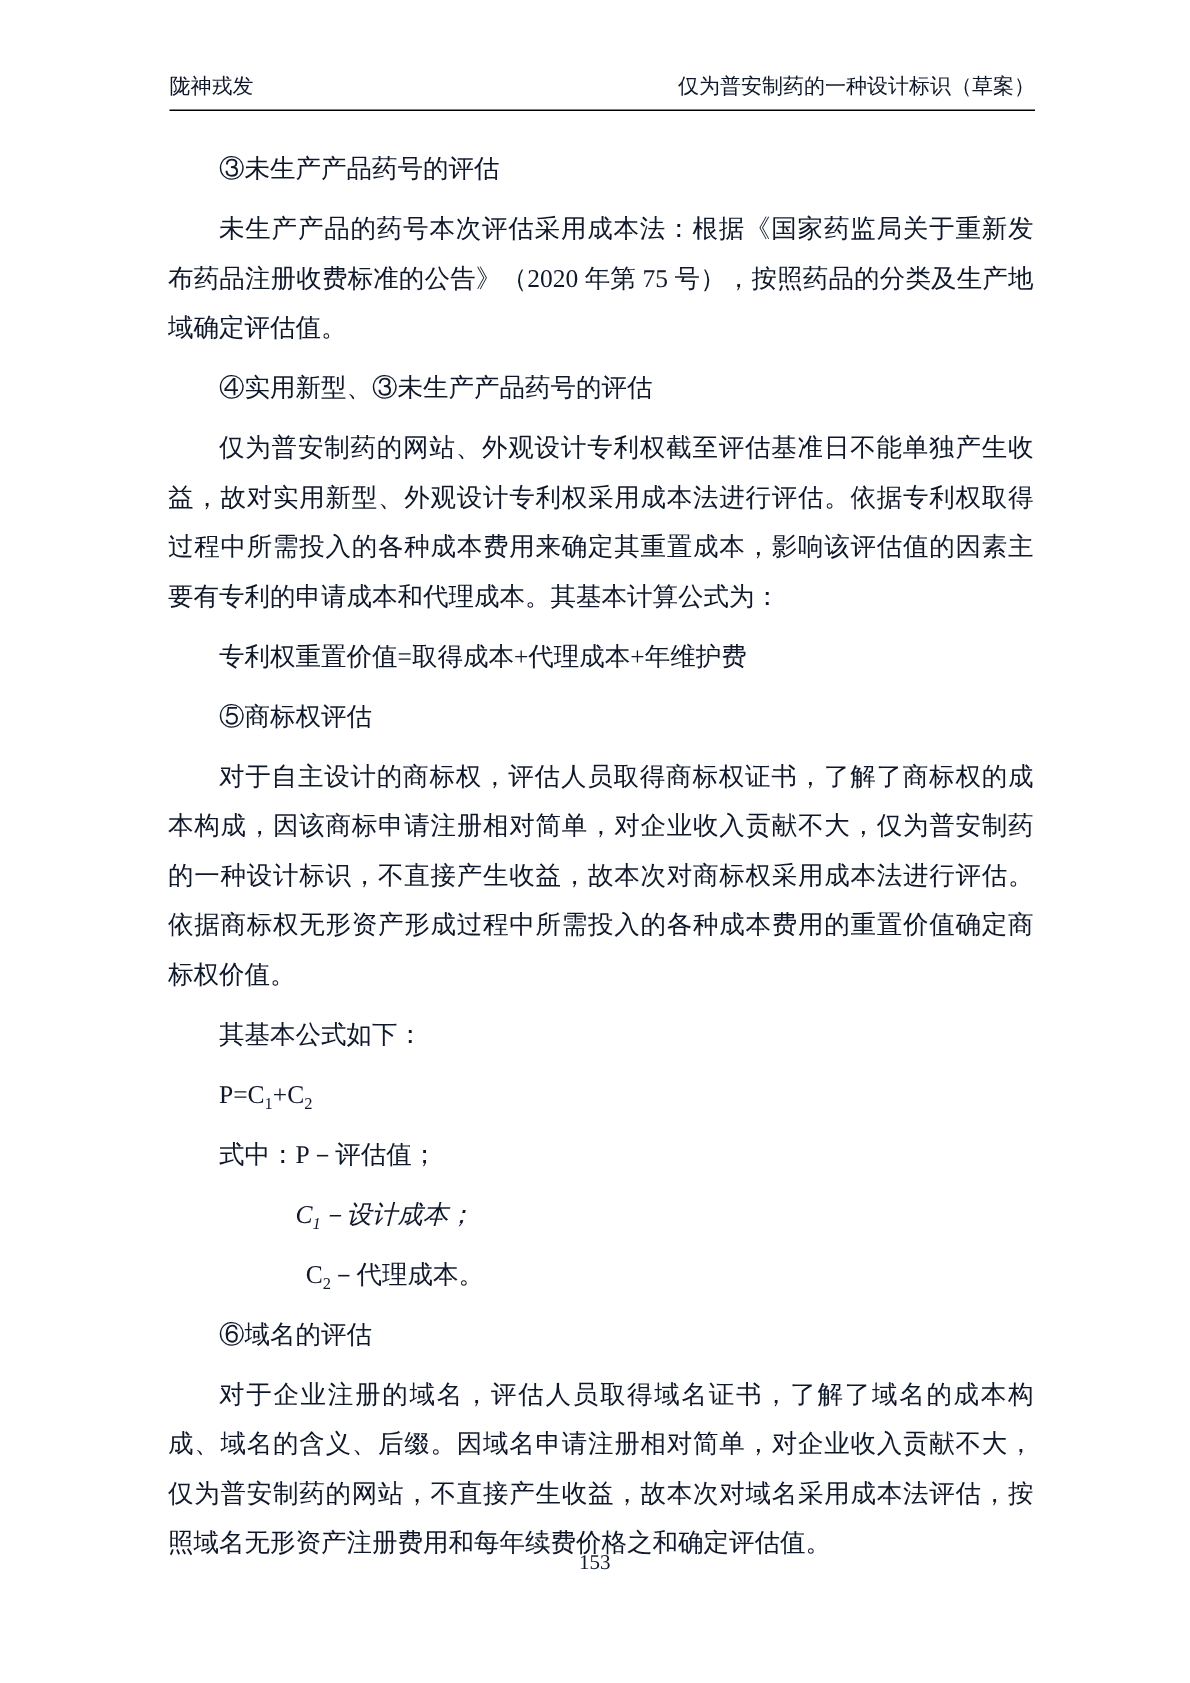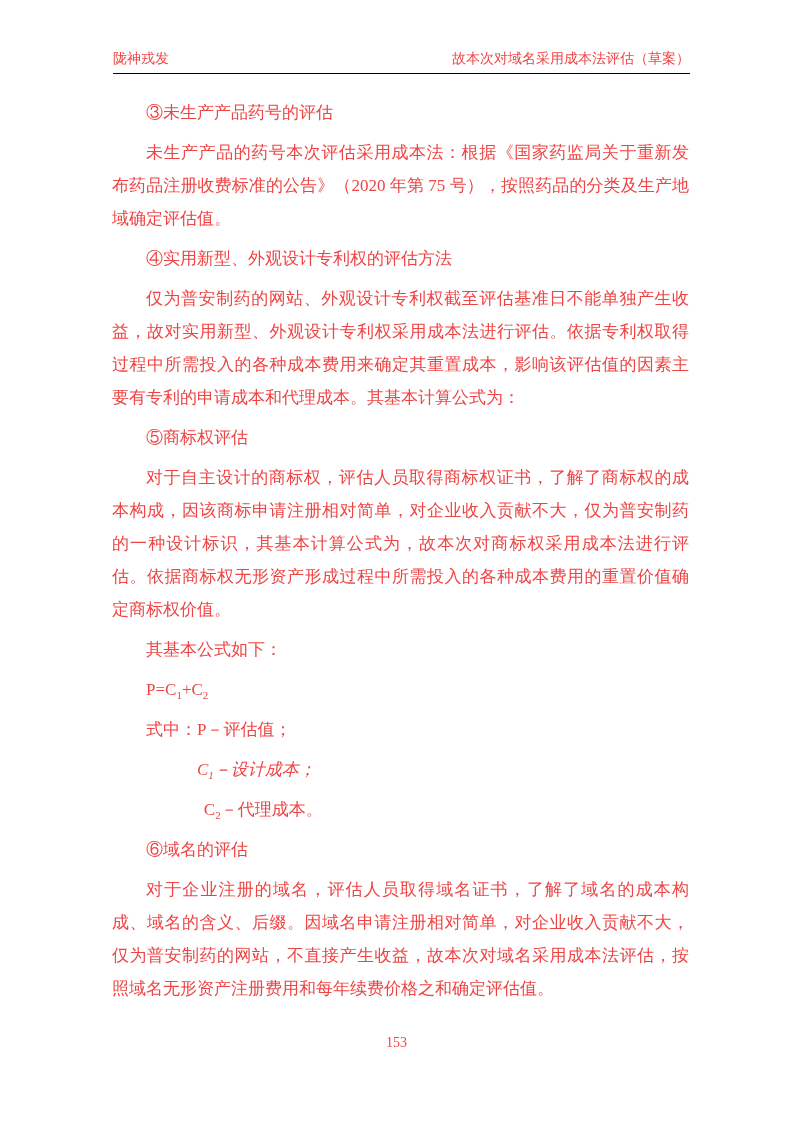--- a/index.html
+++ b/index.html
@@ -5,21 +5,21 @@
   html, body {
     margin: 0;
     padding: 0;
     background: #ffffff;
   }
   .page {
     position: relative;
     width: 793px;
     height: 1122px;
     background: #ffffff;
-    color: #ef4444;
+    color: #0f172a;
     font-family: "Liberation Serif", "DejaVu Serif", serif;
     overflow: hidden;
   }
   
   .header {
     position: absolute;
     top: 50px;
     left: 113px;
     width: 577px;
     display: flex;
@@ -76,37 +76,38 @@
     line-height: 18px;
   }
 </style>
 </head>
 <body>
 
 <div class="page">
 
   <div class="header">
     <span>陇神戎发</span>
-    <span>故本次对域名采用成本法评估（草案）</span>
+    <span>仅为普安制药的一种设计标识（草案）</span>
   </div>
 
   <div class="content">
 
     <p class="heading">③未生产产品药号的评估</p>
 
     <p class="para">未生产产品的药号本次评估采用成本法：根据《国家药监局关于重新发布药品注册收费标准的公告》（2020 年第 75 号），按照药品的分类及生产地域确定评估值。</p>
 
-    <p class="heading">④实用新型、外观设计专利权的评估方法</p>
+    <p class="heading">④实用新型、③未生产产品药号的评估</p>
 
     <p class="para">仅为普安制药的网站、外观设计专利权截至评估基准日不能单独产生收益，故对实用新型、外观设计专利权采用成本法进行评估。依据专利权取得过程中所需投入的各种成本费用来确定其重置成本，影响该评估值的因素主要有专利的申请成本和代理成本。其基本计算公式为：</p>
 
+    <p class="line-indent">专利权重置价值=取得成本+代理成本+年维护费</p>
 
     <p class="heading">⑤商标权评估</p>
 
-    <p class="para">对于自主设计的商标权，评估人员取得商标权证书，了解了商标权的成本构成，因该商标申请注册相对简单，对企业收入贡献不大，仅为普安制药的一种设计标识，其基本计算公式为，故本次对商标权采用成本法进行评估。依据商标权无形资产形成过程中所需投入的各种成本费用的重置价值确定商标权价值。</p>
+    <p class="para">对于自主设计的商标权，评估人员取得商标权证书，了解了商标权的成本构成，因该商标申请注册相对简单，对企业收入贡献不大，仅为普安制药的一种设计标识，不直接产生收益，故本次对商标权采用成本法进行评估。依据商标权无形资产形成过程中所需投入的各种成本费用的重置价值确定商标权价值。</p>
 
     <p class="line-indent">其基本公式如下：</p>
 
     <p class="line-indent"><span>P=C</span><sub class="sb">1</sub><span>+C</span><sub class="sb">2</sub></p>
 
     <p class="line-indent">式中：P－评估值；</p>
 
     <p class="def-c1"><span>C</span><sub class="sb">1</sub><span>－设计成本；</span></p>
 
     <p class="def-c2"><span>C</span><sub class="sb">2</sub><span>－代理成本。</span></p>

